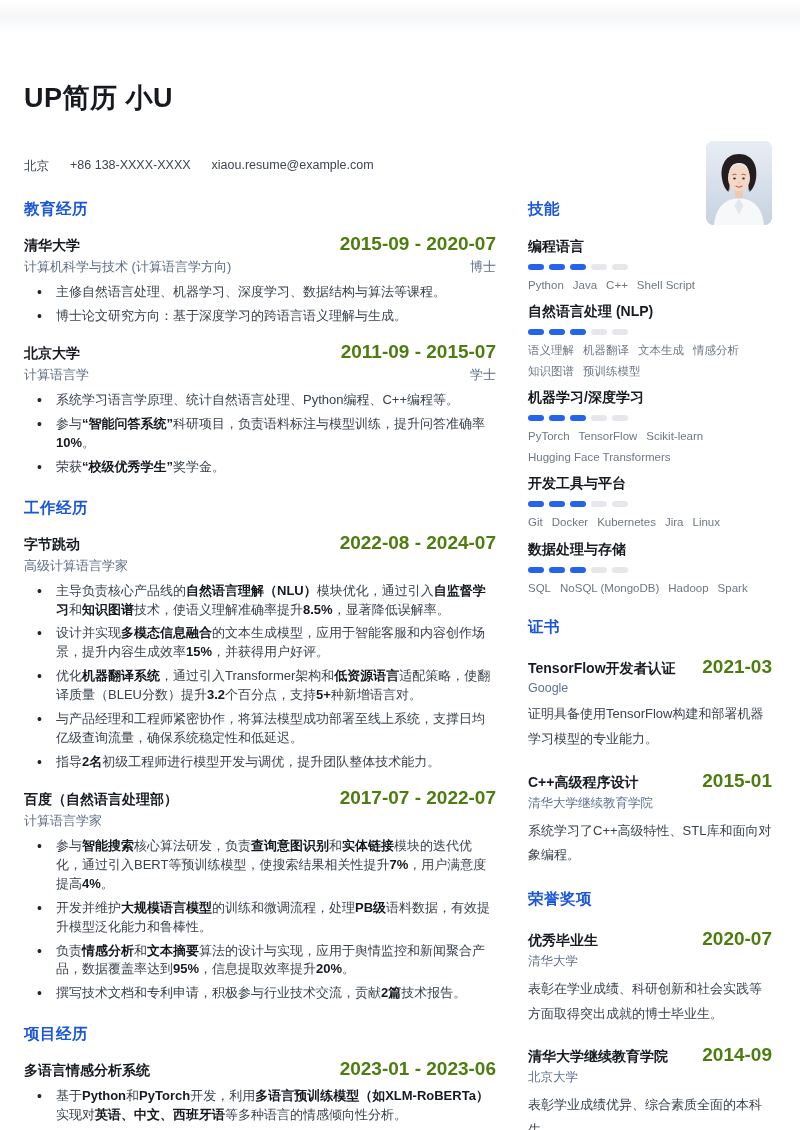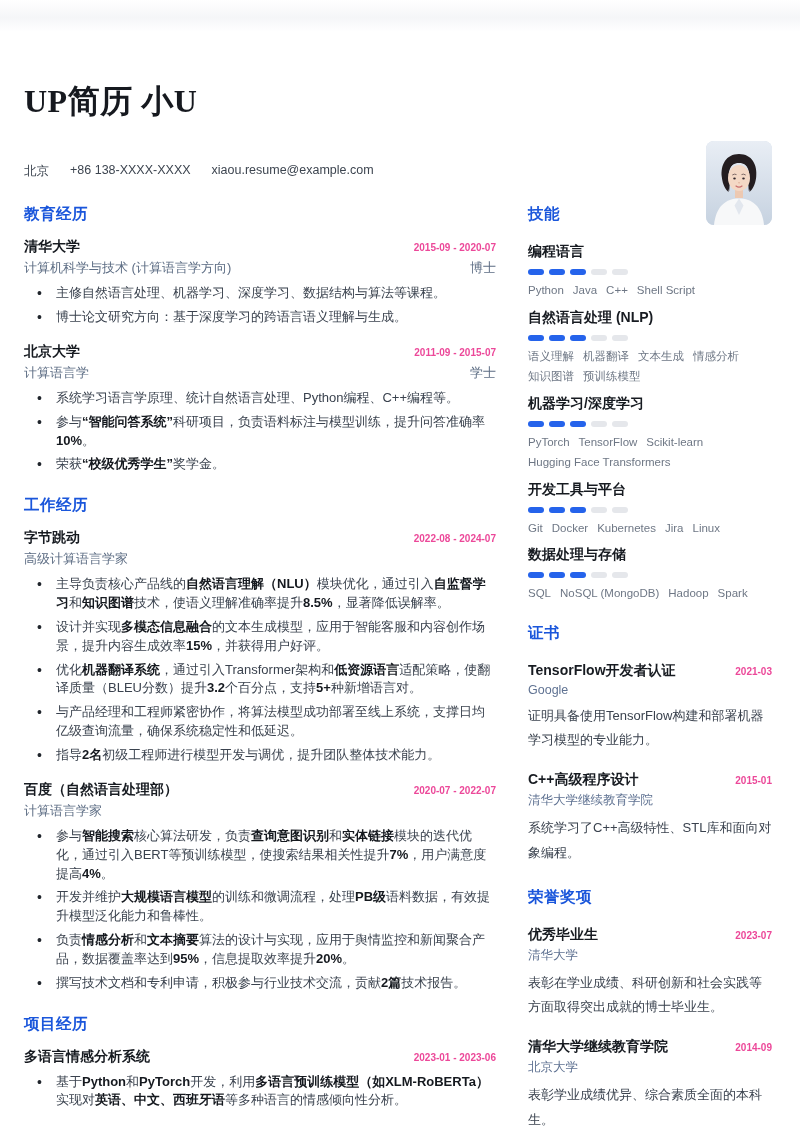--- a/index.html
+++ b/index.html
@@ -6,37 +6,37 @@
   html,body { width:800px; height:1130px; }
   body {
     background:#fff; overflow:hidden; position:relative;
     font-family:"Liberation Sans","DejaVu Sans",sans-serif;
     color:#3a424e;
     --accent:#1a56db; --pill-on:#2563eb; --pill-off:#e5e7eb;
   }
   .top-shade { position:absolute; top:0; left:0; right:0; height:32px;
     background:linear-gradient(180deg,#ffffff 0%,#f5f6f8 55%,#ffffff 100%); }
   header { position:relative; padding:0 28px 0 24px; }
-  h1.name { margin-top:84px; font-size:32px; line-height:1.1; font-weight:700; color:#16191f; letter-spacing:.5px;font-family:Liberation Serif, serif; }
+  h1.name { margin-top:84px; font-size:27px; line-height:1.1; font-weight:700; color:#16191f; letter-spacing:.5px; }
   .contact { margin-top:44px; display:flex; column-gap:21px; font-size:12.5px; color:#3d4550; }
   .photo { position:absolute; top:57px; right:28px; width:66px; height:84px; border-radius:8px; overflow:hidden; background:#d5dde8; }
   .photo svg { display:block; }
 
   .columns { display:flex; margin-top:24px; padding:0 28px 0 24px; column-gap:32px; }
   .col-main { width:472px; flex:none; }
   .col-side { flex:1; min-width:0; }
 
   .sec { margin-bottom:21px; }
   .sec-title { font-size:15.5px; font-weight:700; color:var(--accent); margin-bottom:13px; letter-spacing:.5px; }
   .col-side .sec-title { margin-bottom:18px; }
 
   .entry { margin-bottom:16px; }
   .erow { display:flex; justify-content:space-between; align-items:baseline; }
   .org { font-size:14px; font-weight:700; color:#171b21; }
-  .date { font-size:10px; font-weight:700; color:#ec4899; white-space:nowrap; margin-left:12px; }
+  .date { font-size:19px; font-weight:700; color:#4d7c0f; white-space:nowrap; margin-left:12px; }
   .sub { margin-top:3px; }
   .role,.deg { font-size:13px; color:#5d6d84; }
   ul.bullets { list-style:none; margin-top:7px; }
   li.bullet { position:relative; padding-left:32px; font-size:13px; line-height:1.45; color:#3a424e; margin-bottom:5px; }
   li.bullet::before { content:"•"; position:absolute; left:13px; top:-1px; color:#20252c; font-size:14px; }
   b { font-weight:700; color:#15191f; }
 
   .skill { margin-bottom:10px; }
   .skname { font-size:14px; font-weight:700; color:#171b21; }
   .pills { display:flex; gap:5px; margin-top:8px; }
@@ -140,21 +140,21 @@
               <li class="bullet">主导负责核心产品线的<b>自然语言理解（NLU）</b>模块优化，通过引入<b>自监督学习</b>和<b>知识图谱</b>技术，使语义理解准确率提升<b>8.5%</b>，显著降低误解率。</li>
               <li class="bullet">设计并实现<b>多模态信息融合</b>的文本生成模型，应用于智能客服和内容创作场景，提升内容生成效率<b>15%</b>，并获得用户好评。</li>
               <li class="bullet">优化<b>机器翻译系统</b>，通过引入Transformer架构和<b>低资源语言</b>适配策略，使翻译质量（BLEU分数）提升<b>3.2</b>个百分点，支持<b>5+</b>种新增语言对。</li>
               <li class="bullet">与产品经理和工程师紧密协作，将算法模型成功部署至线上系统，支撑日均亿级查询流量，确保系统稳定性和低延迟。</li>
               <li class="bullet">指导<b>2名</b>初级工程师进行模型开发与调优，提升团队整体技术能力。</li>
             </ul>
           </div>
           <div class="entry">
             <div class="erow">
               <span class="org">百度（自然语言处理部）</span>
-              <span class="date">2020-07 - 2022-07</span>
+              <span class="date">2017-07 - 2022-07</span>
             </div>
             <div class="erow sub">
               <span class="role">计算语言学家</span>
               <span class="deg"></span>
             </div>
             <ul class="bullets">
               <li class="bullet">参与<b>智能搜索</b>核心算法研发，负责<b>查询意图识别</b>和<b>实体链接</b>模块的迭代优化，通过引入BERT等预训练模型，使搜索结果相关性提升<b>7%</b>，用户满意度提高<b>4%</b>。</li>
               <li class="bullet">开发并维护<b>大规模语言模型</b>的训练和微调流程，处理<b>PB级</b>语料数据，有效提升模型泛化能力和鲁棒性。</li>
               <li class="bullet">负责<b>情感分析</b>和<b>文本摘要</b>算法的设计与实现，应用于舆情监控和新闻聚合产品，数据覆盖率达到<b>95%</b>，信息提取效率提升<b>20%</b>。</li>
               <li class="bullet">撰写技术文档和专利申请，积极参与行业技术交流，贡献<b>2篇</b>技术报告。</li>
@@ -287,21 +287,21 @@
             <div class="desc">系统学习了C++高级特性、STL库和面向对象编程。</div>
           </div>
         </div>
     </section>
     <section class="sec">
       <h2 class="sec-title">荣誉奖项</h2>
       <div>
           <div class="cert">
             <div class="erow">
               <span class="org">优秀毕业生</span>
-              <span class="date">2023-07</span>
+              <span class="date">2020-07</span>
             </div>
             <div class="issuer">清华大学</div>
             <div class="desc">表彰在学业成绩、科研创新和社会实践等方面取得突出成就的博士毕业生。</div>
           </div>
           <div class="cert">
             <div class="erow">
               <span class="org">清华大学继续教育学院</span>
               <span class="date">2014-09</span>
             </div>
             <div class="issuer">北京大学</div>

